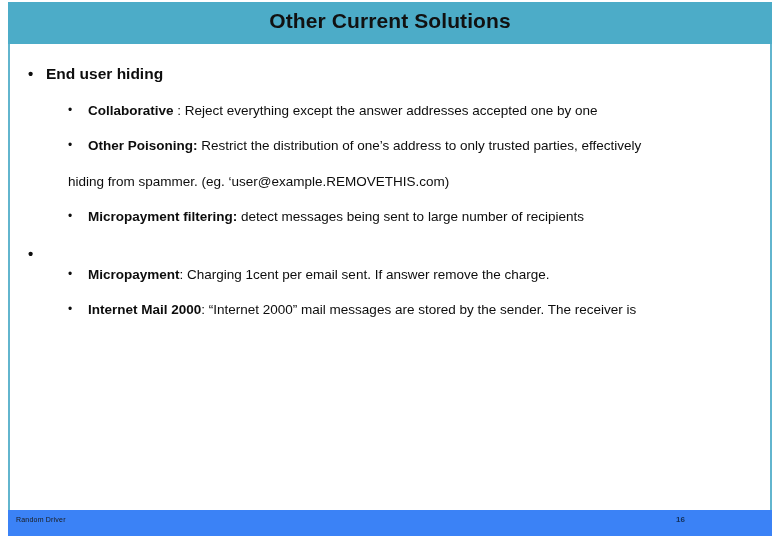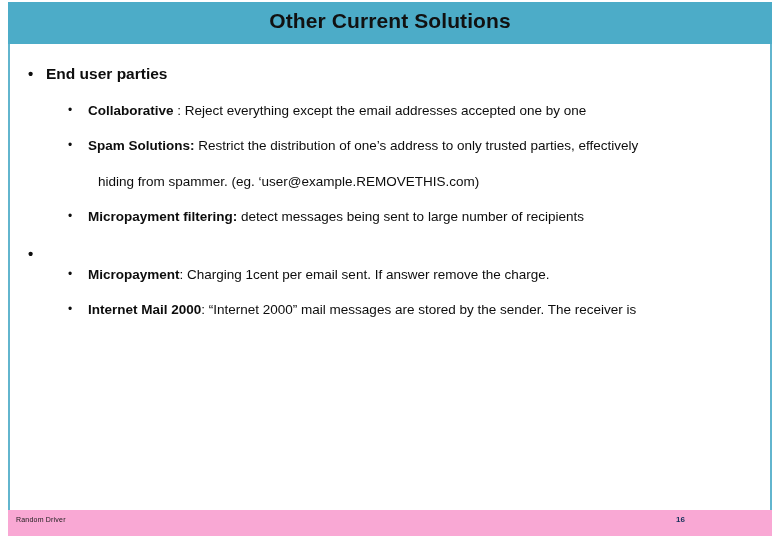--- a/index.html
+++ b/index.html
@@ -99,21 +99,21 @@
   }
   .lvl2 .bullet {
     position: absolute;
     left: 58px;
     top: 0;
     font-size: 12px;
   }
   .lvl2 .lead { font-weight: bold; }
 
   .cont {
-    padding-left: 88px;
+    padding-left: 58px;
     font-family: "Liberation Sans", sans-serif;
     font-size: 13.5px;
     color: #0d0d0d;
     line-height: 1.0;
   }
 
   .sp-22 { height: 22px; }
   .sp-18 { height: 18px; }
 
   
@@ -155,35 +155,35 @@
 
   <div id="rule-left" style="background: rgb(98, 181, 206);"></div>
   <div id="rule-right" style="background: rgb(98, 181, 206);"></div>
 
   <div id="body">
 
     <div class="sp-18"></div>
 
     <div class="lvl1">
       <span class="bullet">•</span>
-      <span>End user parties</span>
-    </div>
-
-    <div class="sp-22"></div>
-
-    <div class="lvl2">
-      <span class="bullet">•</span>
-      <span class="lead">Collaborative</span><span> : Reject everything except the email addresses accepted one by one</span>
-    </div>
-
-    <div class="sp-22"></div>
-
-    <div class="lvl2">
-      <span class="bullet">•</span>
-      <span class="lead">Spam Solutions:</span><span> Restrict the distribution of one’s address to only trusted parties, effectively</span>
+      <span>End user hiding</span>
+    </div>
+
+    <div class="sp-22"></div>
+
+    <div class="lvl2">
+      <span class="bullet">•</span>
+      <span class="lead">Collaborative</span><span> : Reject everything except the answer addresses accepted one by one</span>
+    </div>
+
+    <div class="sp-22"></div>
+
+    <div class="lvl2">
+      <span class="bullet">•</span>
+      <span class="lead">Other Poisoning:</span><span> Restrict the distribution of one’s address to only trusted parties, effectively</span>
     </div>
 
     <div class="sp-22"></div>
 
     <div class="cont">hiding from spammer. (eg. ‘user@example.REMOVETHIS.com)</div>
 
     <div class="sp-22"></div>
 
     <div class="lvl2">
       <span class="bullet">•</span>
@@ -208,18 +208,18 @@
     <div class="lvl2">
       <span class="bullet">•</span>
       <span class="lead">Internet Mail 2000</span><span>: “Internet 2000”  mail messages are stored by the sender. The receiver is</span>
     </div>
 
     <div class="sp-22"></div>
 
 
   </div>
 
-  <div id="footer-bar" style="background: #f9a8d4;">
+  <div id="footer-bar" style="background: #3b82f6;">
     <div id="footer-left">Random Driver</div>
     <div id="footer-page">16</div>
   </div>
 
 </div>
 
 </body></html>

